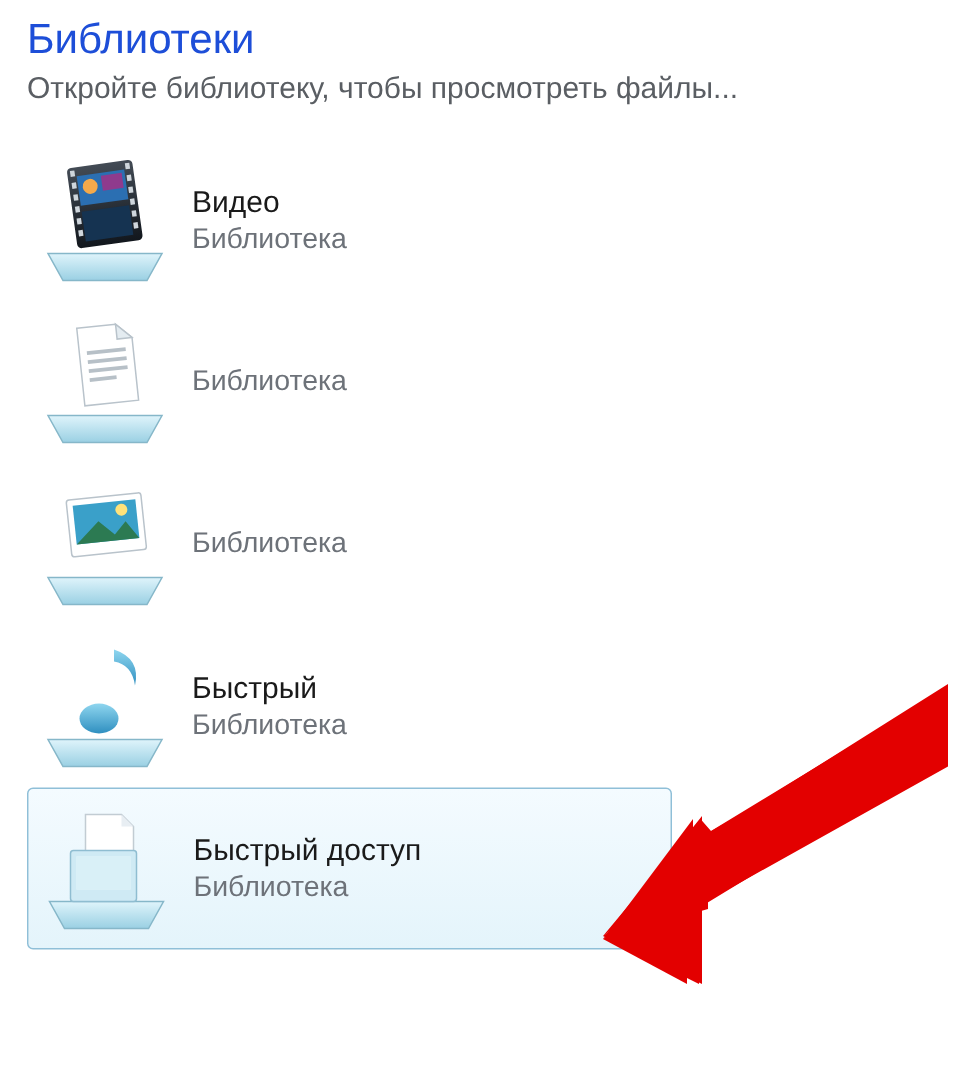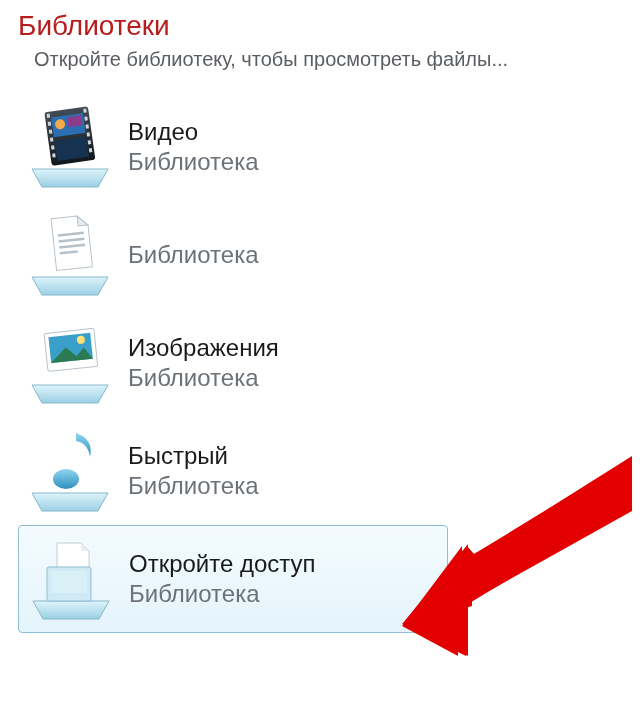--- a/index.html
+++ b/index.html
@@ -14,28 +14,28 @@
   }
   .window{
     position:relative;
     width:100%;
     height:100%;
     box-sizing:border-box;
     padding:10px 0 0 18px;
   }
   .title{
     font-size:28px;
-    color:#b91c1c;
+    color:#1d4ed8;
     font-weight:400;
     margin:0 0 6px 0;
   }
   .subtitle{
     font-size:20px;
     color:#5a5e63;
-    margin:0 0 22px 16px;
+    margin:0 0 22px 0;
   }
   .items{
     display:flex;
     flex-direction:column;
     gap:0;
   }
   .library-item{
     display:flex;
     align-items:center;
     height:108px;
@@ -51,25 +51,25 @@
     flex:0 0 88px;
     margin-right:14px;
     position:relative;
   }
   .library-item .labels{
     display:flex;
     flex-direction:column;
     line-height:1.25;
   }
   .library-item .item-name{
-    font-size:24px;
+    font-size:20px;
     color:#1a1a1a;
   }
   .library-item .item-type{
-    font-size:24px;
+    font-size:19px;
     color:#6d7279;
   }
   .library-item.selected{
     background:linear-gradient(180deg,#f4fbff 0%,#e4f4fb 100%);
     border:1px solid #8fbfd8;
     width:430px;
   }
 
   
   .bigarrow{
@@ -159,21 +159,20 @@
           <polygon points="6,66 82,66 72,84 16,84" fill="url(#trayG)" stroke="#86b7c9" stroke-width="1"></polygon>
           <g transform="rotate(-6 44 32)">
             <rect x="20" y="12" width="50" height="38" rx="2" fill="#ffffff" stroke="#b9c3cb"></rect>
             <rect x="24" y="16" width="42" height="26" fill="#3aa0c9"></rect>
             <polygon points="24,42 40,28 50,38 58,30 66,42" fill="#2c7a52"></polygon>
             <circle cx="56" cy="22" r="4" fill="#ffe27a"></circle>
           </g>
         </svg>
       </div>
       <div class="labels">
-        <span class="item-name">Изображения</span>
         <span class="item-type">Библиотека</span>
       </div>
     </div>
 
     <div class="library-item">
       <div class="icon-wrap">
         <svg viewBox="0 0 88 88" width="88" height="88">
           <defs>
             <linearGradient id="noteG" x1="0" y1="0" x2="0" y2="1">
               <stop offset="0" stop-color="#8fd6ef"></stop>
@@ -203,21 +202,21 @@
             <path d="M54 8 v8 h8 z" fill="#e8eef3"></path>
           </g>
           <g transform="translate(6,14)">
             <rect x="14" y="18" width="44" height="34" rx="2" fill="#cfeaf4" stroke="#8fbdd1"></rect>
             <rect x="18" y="22" width="36" height="22" fill="#ffffff"></rect>
             <rect x="18" y="22" width="36" height="22" fill="#bfe6f2" opacity="0.6"></rect>
           </g>
         </svg>
       </div>
       <div class="labels">
-        <span class="item-name">Откройте доступ</span>
+        <span class="item-name">Быстрый доступ</span>
         <span class="item-type">Библиотека</span>
       </div>
     </div>
 
   </div>
 
   <div class="bigarrow">
     <svg viewBox="0 0 230 200" width="230" height="200">
       <g fill="#e30000">
         <polygon points="0,170 60,125 60,150 230,55 230,0 95,85 60,105 60,90"></polygon>

